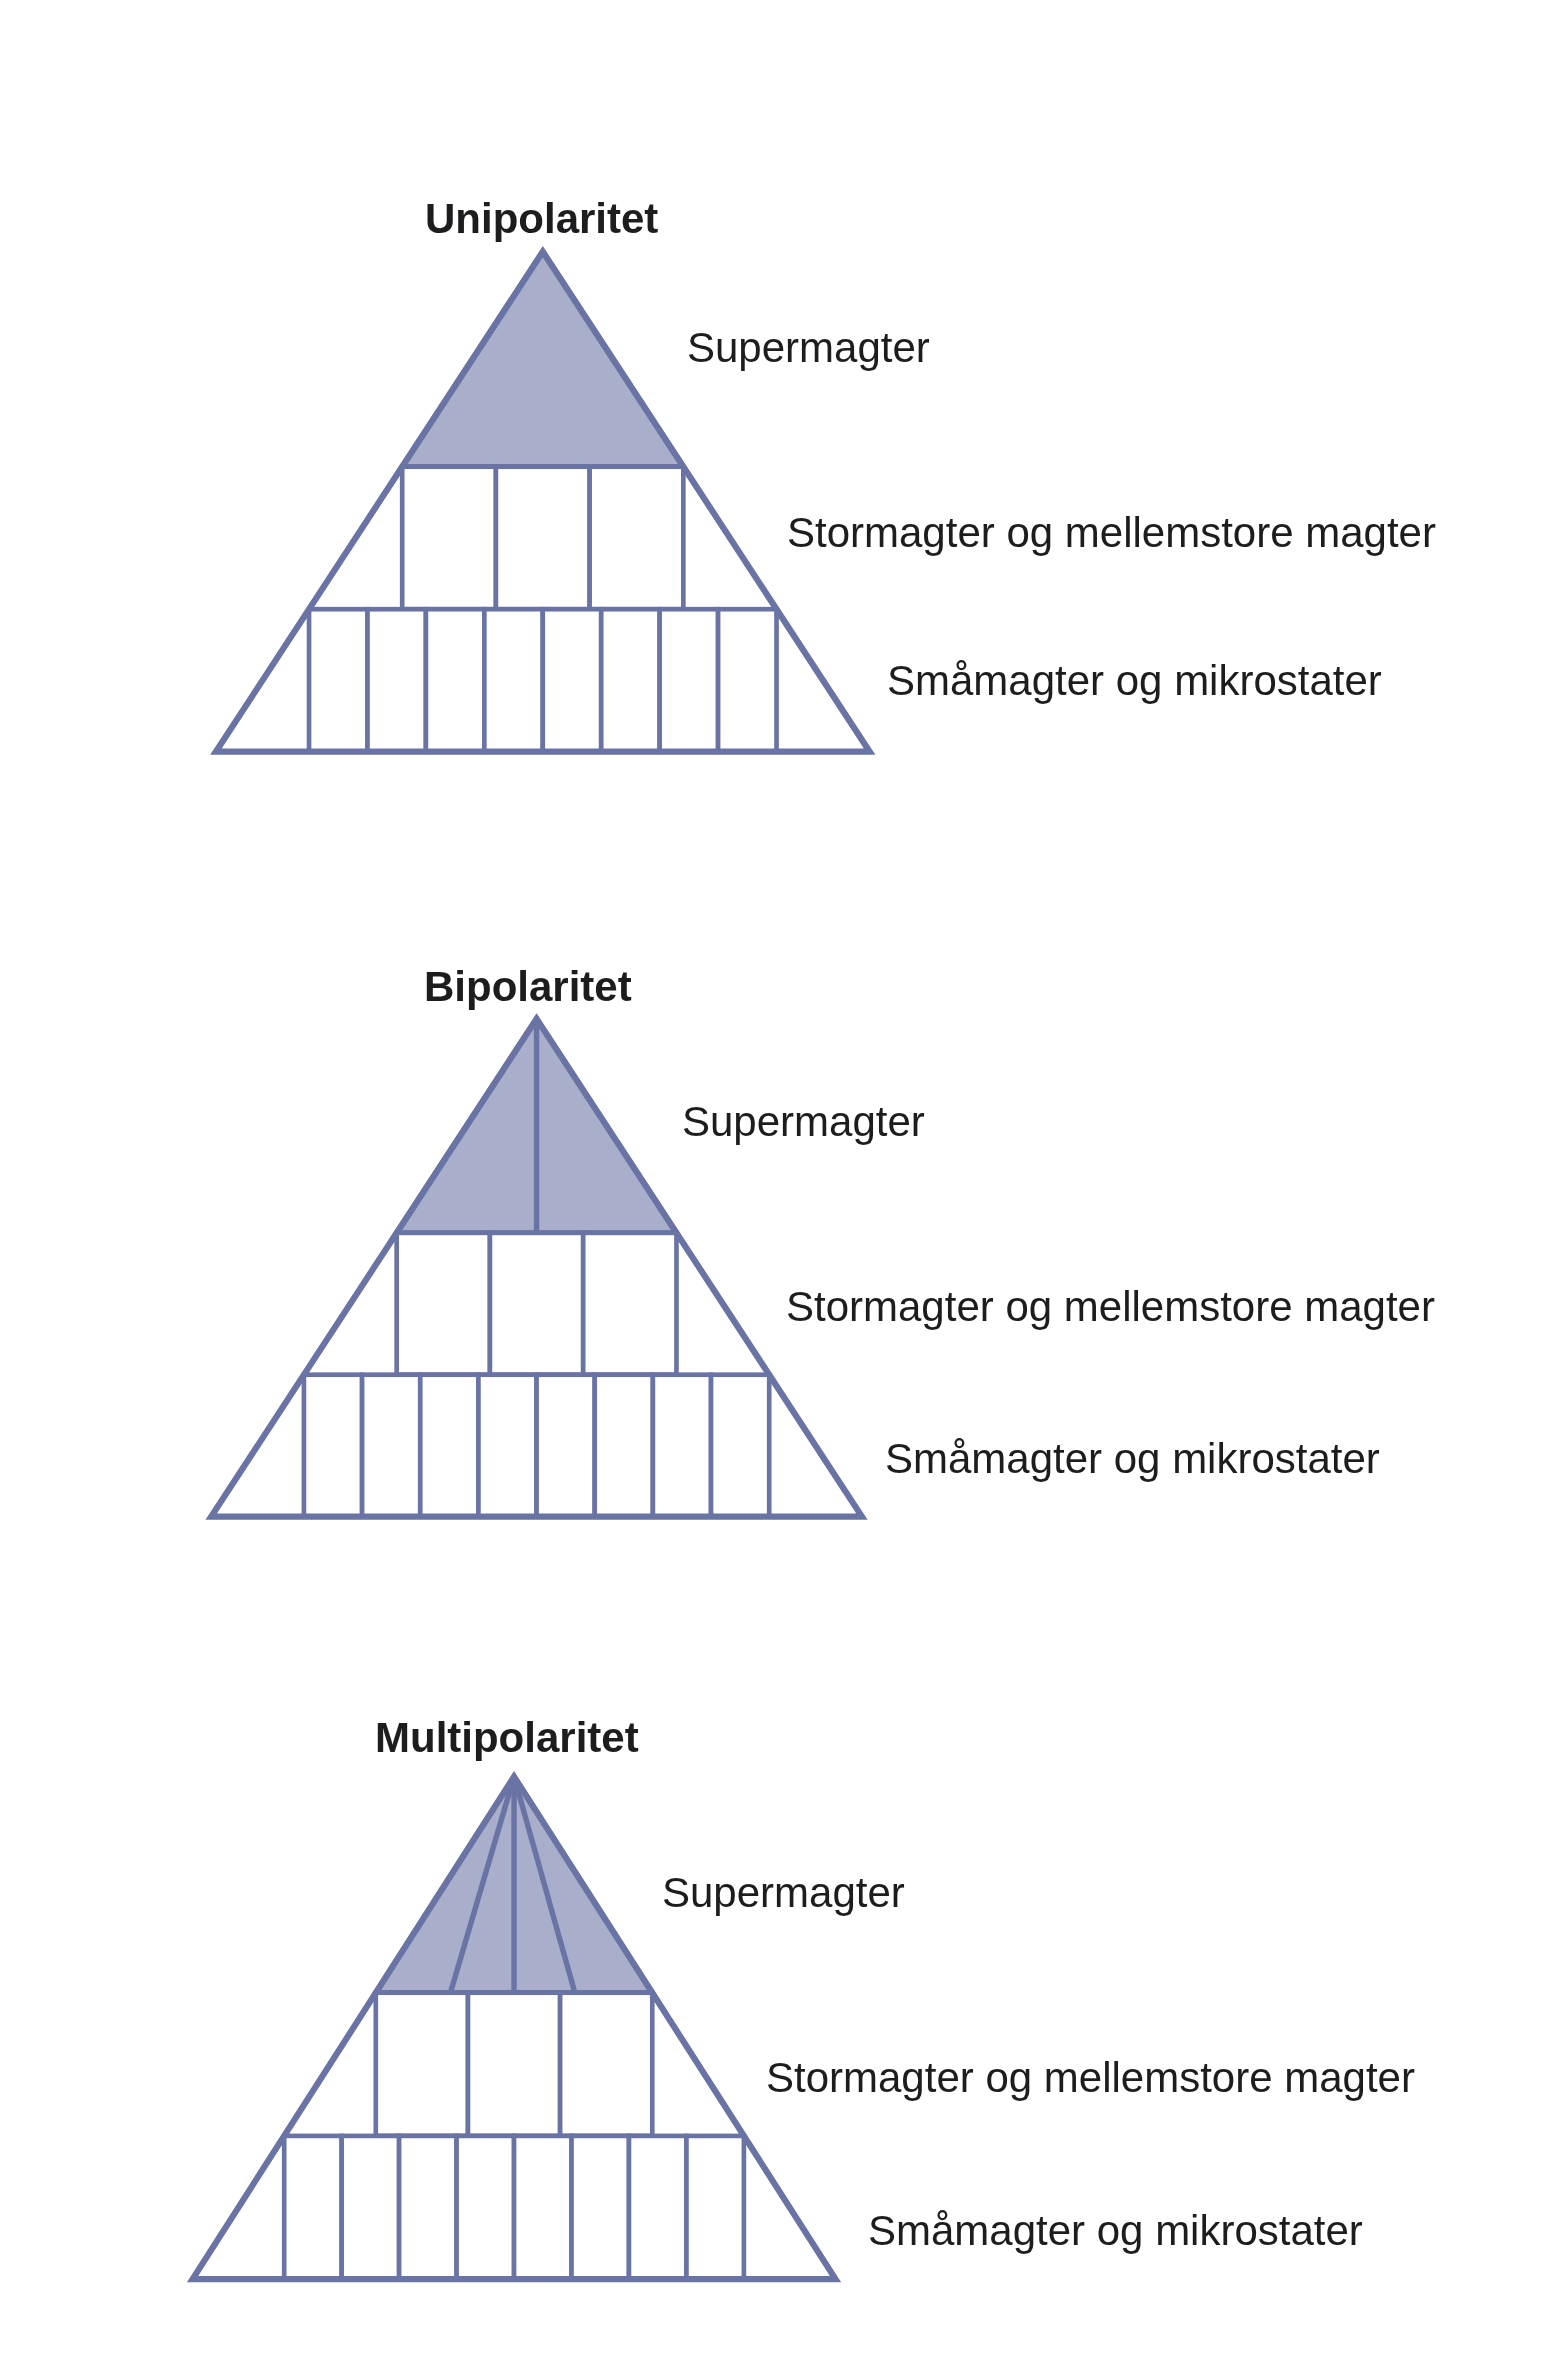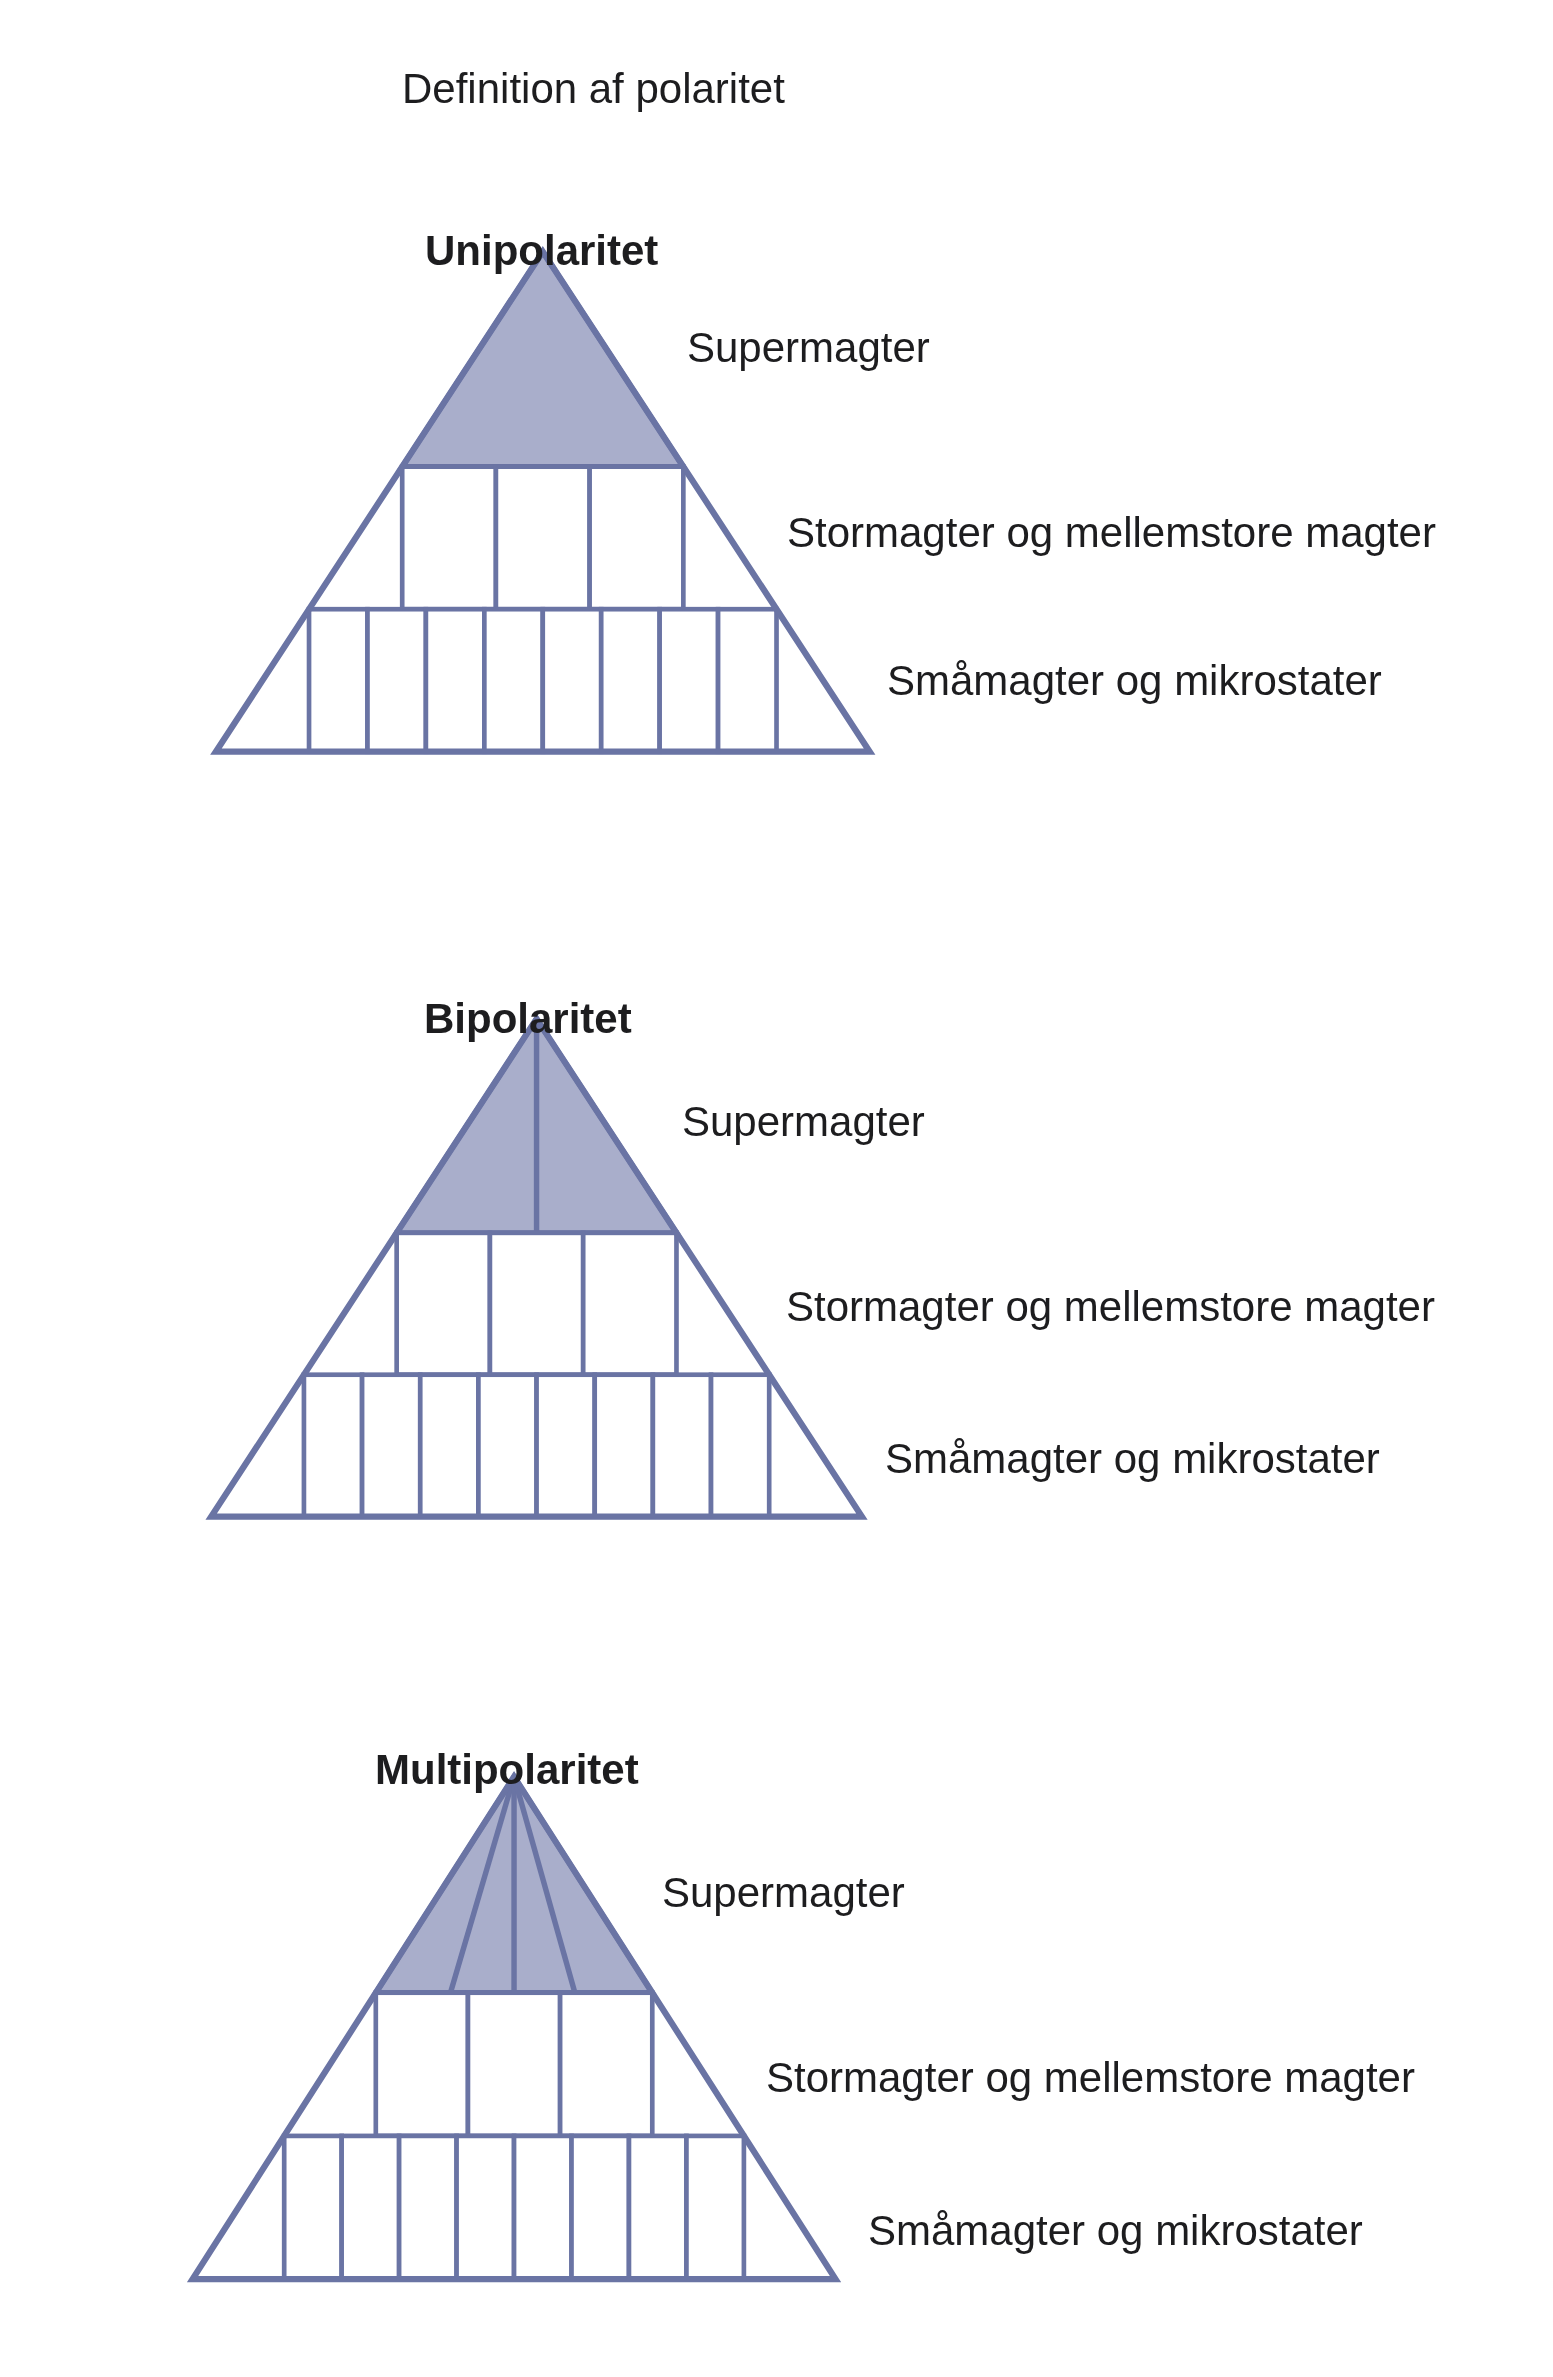--- a/index.html
+++ b/index.html
@@ -24,21 +24,21 @@
     height: 2377px;
   }
   .txt {
     position: absolute;
     white-space: nowrap;
     font-size: 42px;
     line-height: 50px;
     color: #1d1d1f;
   }
   .title    { left: 402px; top: 64px;  }
-  .heading  { font-weight: bold; line-height: 47px; margin-top: 32px; }
+  .heading  { font-weight: bold; line-height: 47px; }
   .h0 { left: 425px; top: 195px;  }
   .h1 { left: 424px; top: 963px; }
   .h2 { left: 375px; top: 1714px; }
   .p0-super { left: 687px;  top: 323px;  }
   .p0-stor  { left: 787px; top: 508px;  }
   .p0-sma   { left: 887px; top: 656px;  }
   .p1-super { left: 682px;  top: 1097px; }
   .p1-stor  { left: 786px; top: 1282px; }
   .p1-sma   { left: 885px; top: 1434px; }
   .p2-super { left: 662px;  top: 1868px; }
@@ -95,21 +95,20 @@
         <rect x="513.995" y="2750.605" width="74.0025" height="184.39499999999998" fill="#ffffff" stroke="#6a74a4" stroke-width="6"></rect>
         <rect x="587.9975" y="2750.605" width="74.0025" height="184.39499999999998" fill="#ffffff" stroke="#6a74a4" stroke-width="6"></rect>
         <rect x="662" y="2750.605" width="74.0025" height="184.39499999999998" fill="#ffffff" stroke="#6a74a4" stroke-width="6"></rect>
         <rect x="736.0025" y="2750.605" width="74.0025" height="184.39499999999998" fill="#ffffff" stroke="#6a74a4" stroke-width="6"></rect>
         <rect x="810.005" y="2750.605" width="74.0025" height="184.39499999999998" fill="#ffffff" stroke="#6a74a4" stroke-width="6"></rect>
         <rect x="884.0074999999999" y="2750.605" width="74.0025" height="184.39499999999998" fill="#ffffff" stroke="#6a74a4" stroke-width="6"></rect>
         <polygon points="662,2288 248,2935 1076,2935" fill="none" stroke="#6a74a4" stroke-width="8"></polygon>
       </g>
     </svg>
 
-  <div class="txt title">Definition af polaritet</div>
 
   <div class="txt heading h0">Unipolaritet</div>
   <div class="txt heading h1">Bipolaritet</div>
   <div class="txt heading h2">Multipolaritet</div>
 
   <div class="txt p0-super">Supermagter</div>
   <div class="txt p0-stor">Stormagter og mellemstore magter</div>
   <div class="txt p0-sma">Småmagter og mikrostater</div>
 
   <div class="txt p1-super">Supermagter</div>

